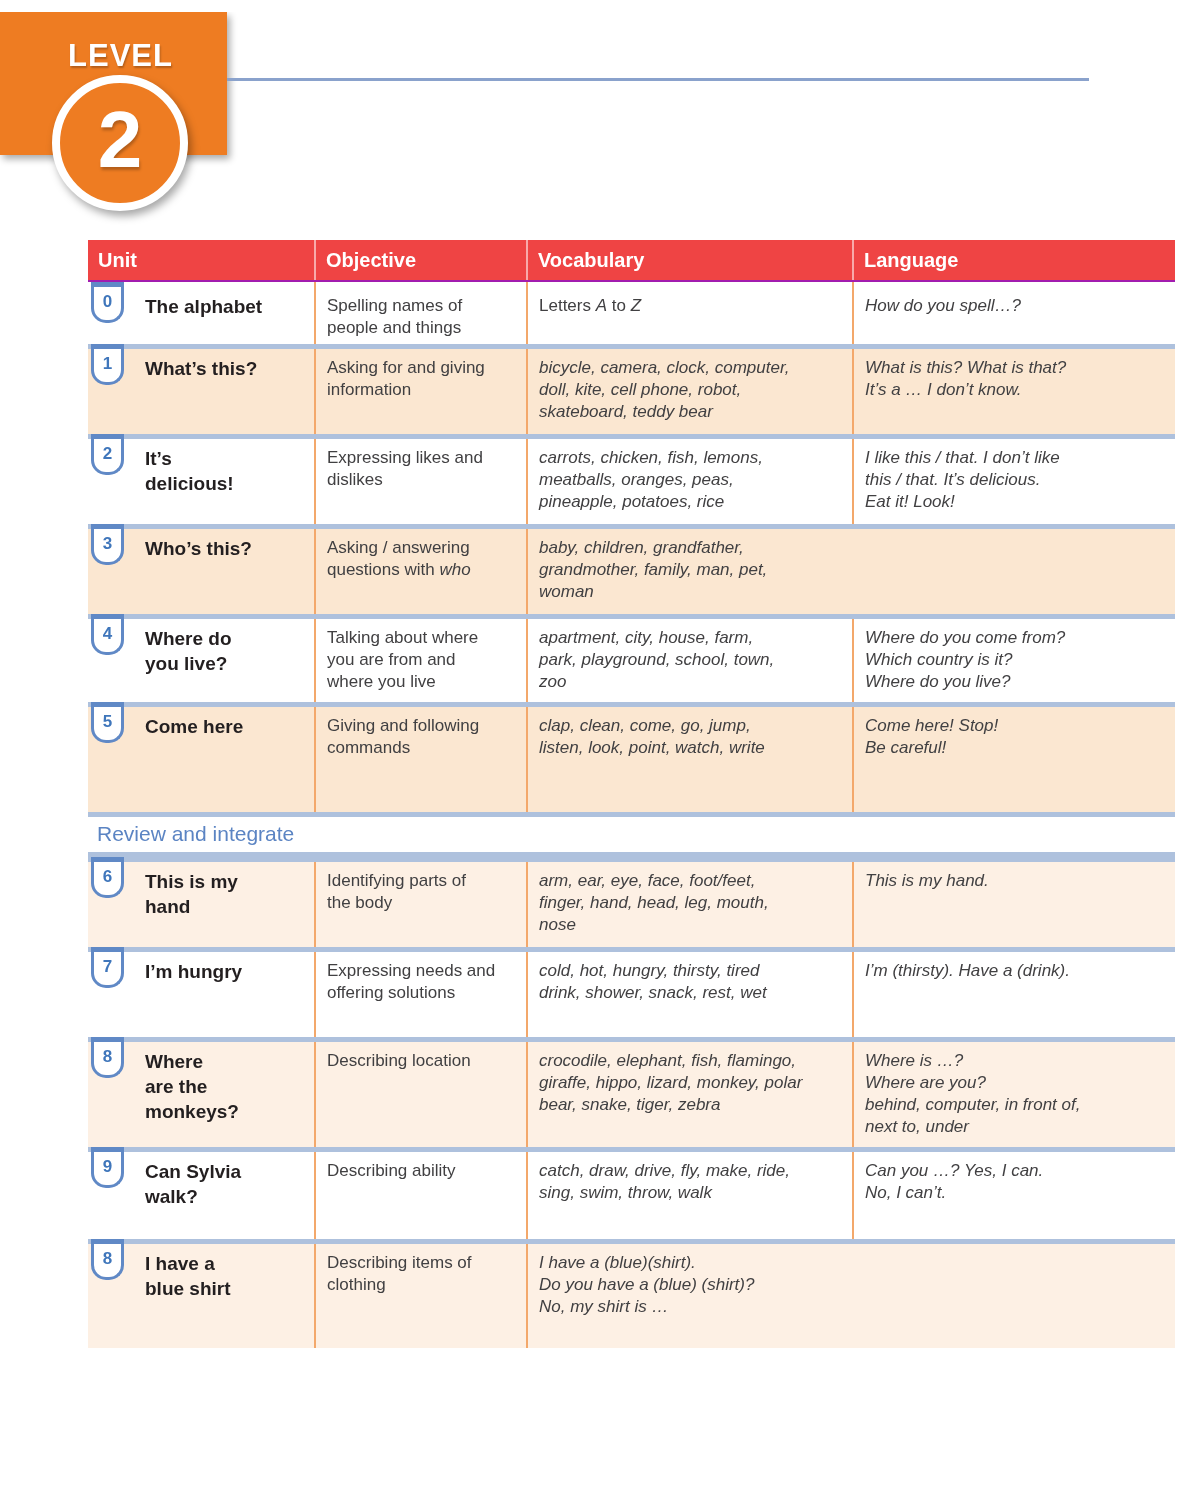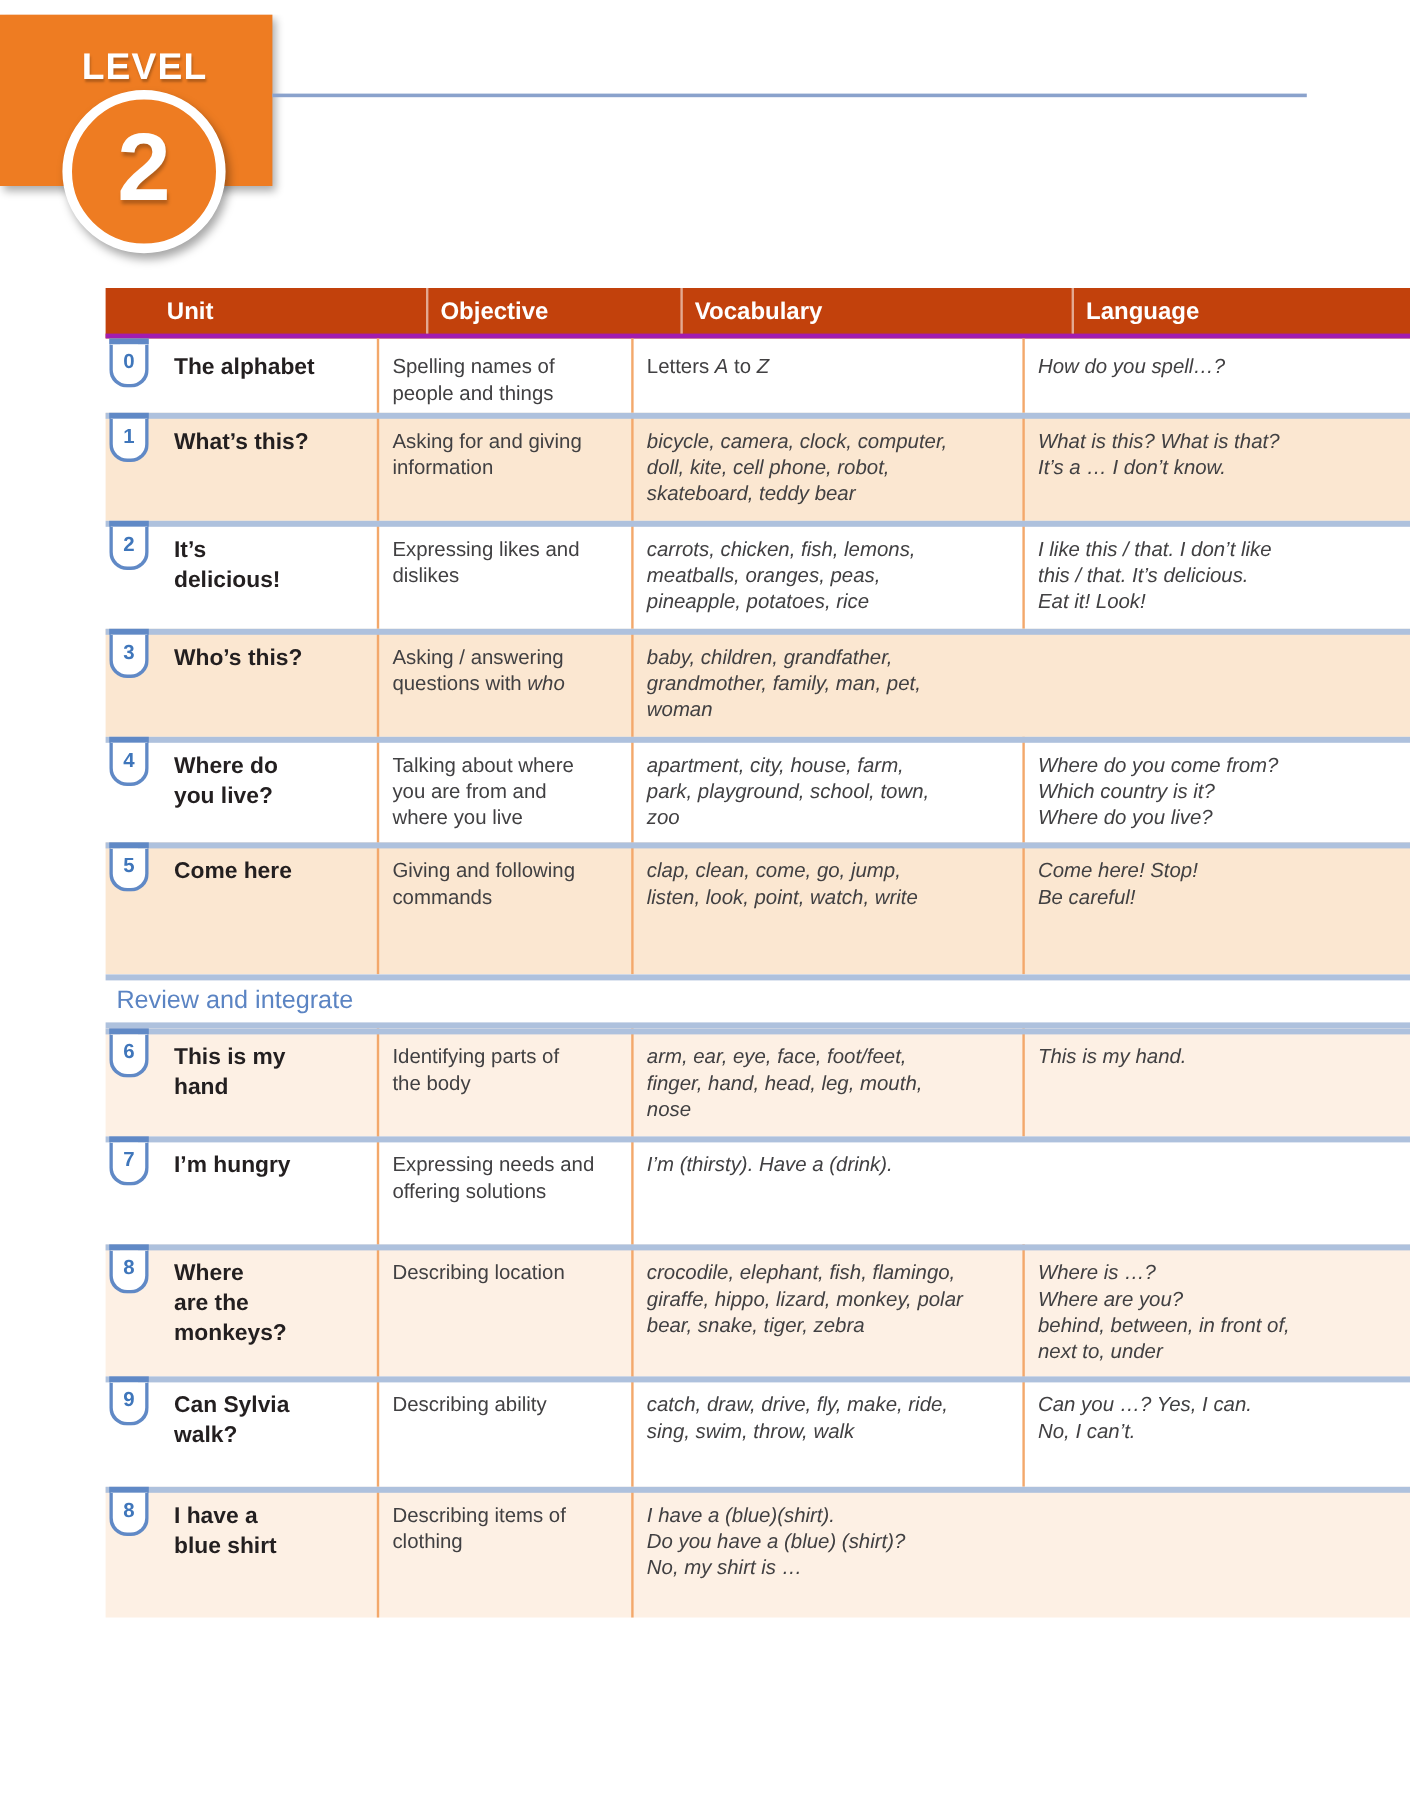--- a/index.html
+++ b/index.html
@@ -33,21 +33,21 @@
   .top-rule {
     position:absolute; left:227px; top:66px; width:862px; height:3px;
     background:#8aa2cc;
   }
 
   
   .scope-table { position:absolute; left:88px; top:228px; width:1087px; }
 
   .thead {
     display:grid; grid-template-columns:226px 212px 326px 1fr;
-    background:#c2410c; height:42px; border-bottom:4px solid #a21caf;padding-left:41px;
+    background:#ef4444; height:42px; border-bottom:2px solid #a21caf;
   }
   .thead .hcell {
     color:#ffffff; font-weight:bold; font-size:20px; padding:9px 0 0 10px;
   }
   .thead .hcell + .hcell { border-left:2px solid rgba(255,255,255,.55); }
 
   .trow {
     position:relative; display:grid; grid-template-columns:226px 212px 326px 1fr;
   }
   .trow.bg-peach { background:#fbe7d1; }
@@ -249,40 +249,42 @@
     <div class="trow" style="min-height:90px">
       <div class="topbar"></div>
       <div class="unit-badge">
           <span class="bnum">7</span>
         </div>
       <div class="cell unit-cell">
           <div class="unit-title">I’m hungry</div>
         </div>
       <div class="cell obj-cell">Expressing needs and
 offering solutions</div>
+      <div class="cell vocab-cell">cold, hot, hungry, thirsty, tired
+drink, shower, snack, rest, wet</div>
       <div class="cell lang-cell">I’m (thirsty). Have a (drink).</div>
     </div>
 
     <div class="trow bg-peach-light" style="min-height:110px">
       <div class="topbar"></div>
       <div class="unit-badge">
           <span class="bnum">8</span>
         </div>
       <div class="cell unit-cell">
           <div class="unit-title">Where
 are the
 monkeys?</div>
         </div>
       <div class="cell obj-cell">Describing location</div>
       <div class="cell vocab-cell">crocodile, elephant, fish, flamingo,
 giraffe, hippo, lizard, monkey, polar
 bear, snake, tiger, zebra</div>
       <div class="cell lang-cell">Where is …?
 Where are you?
-behind, between, in front of,
+behind, computer, in front of,
 next to, under</div>
     </div>
 
     <div class="trow" style="min-height:92px">
       <div class="topbar"></div>
       <div class="unit-badge">
           <span class="bnum">9</span>
         </div>
       <div class="cell unit-cell">
           <div class="unit-title">Can Sylvia

